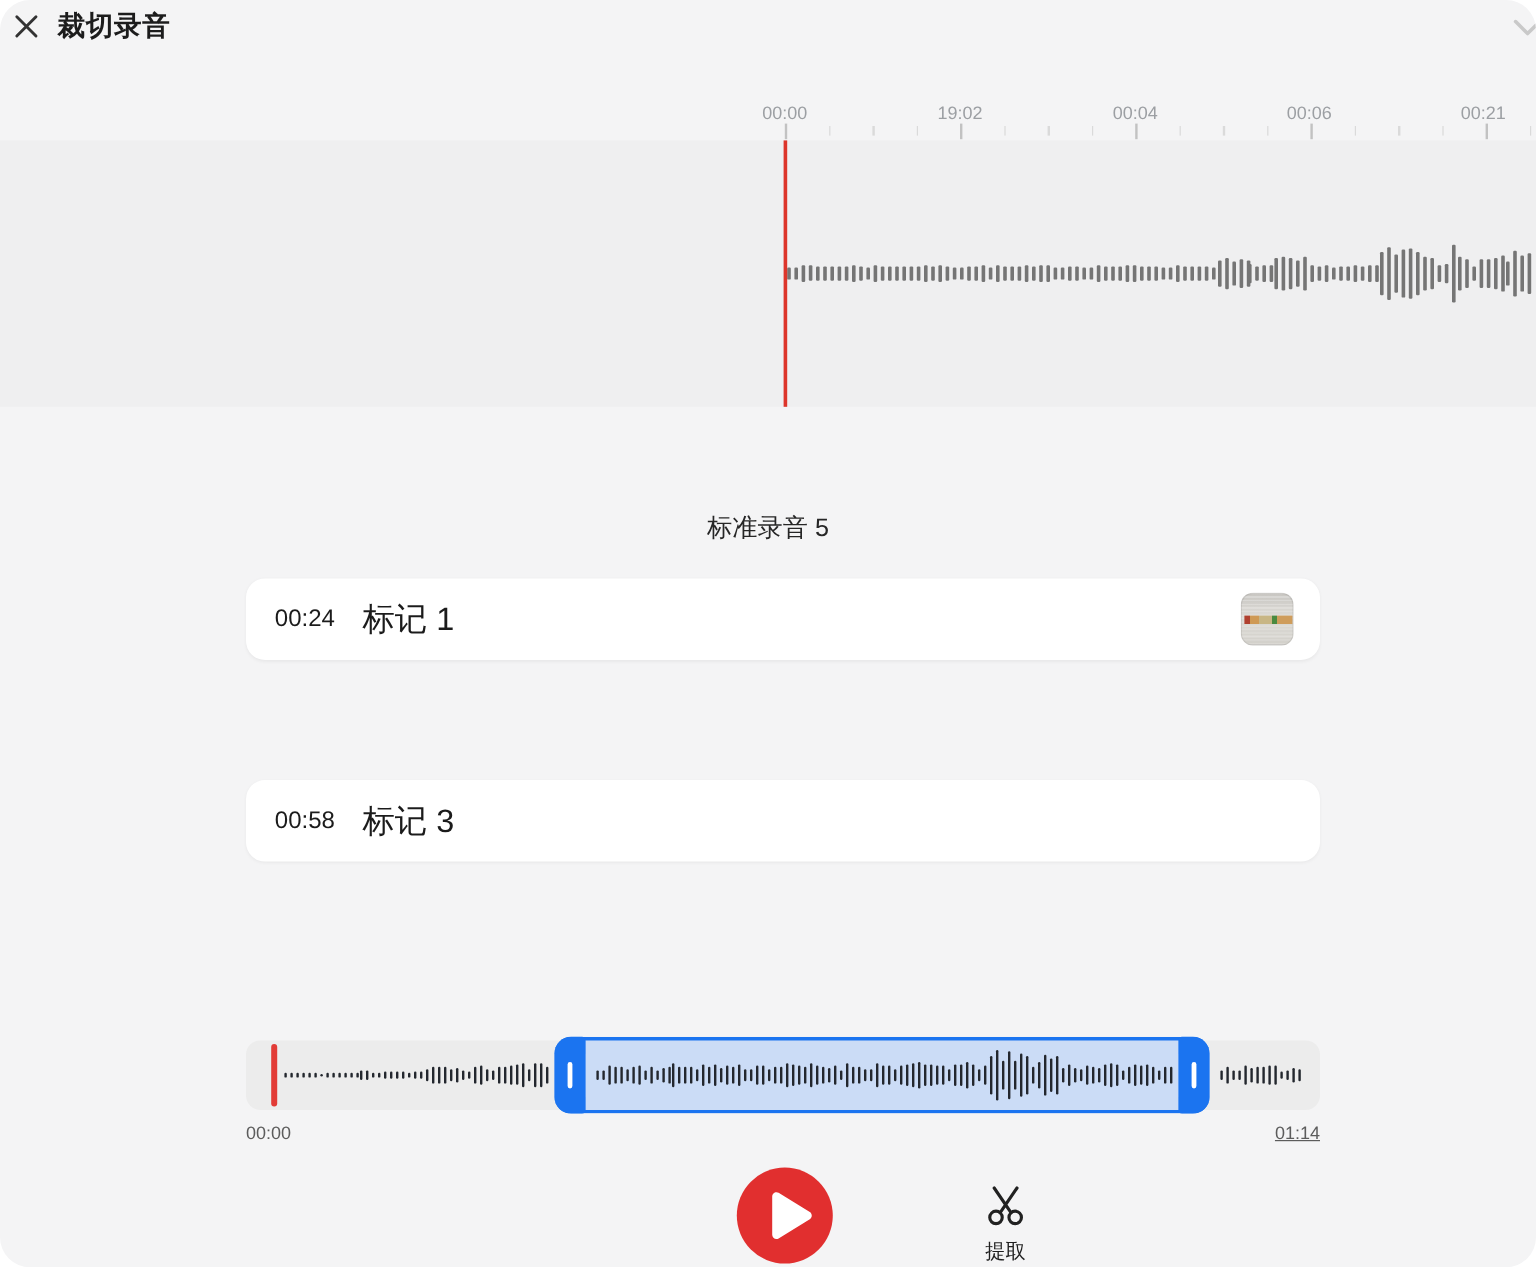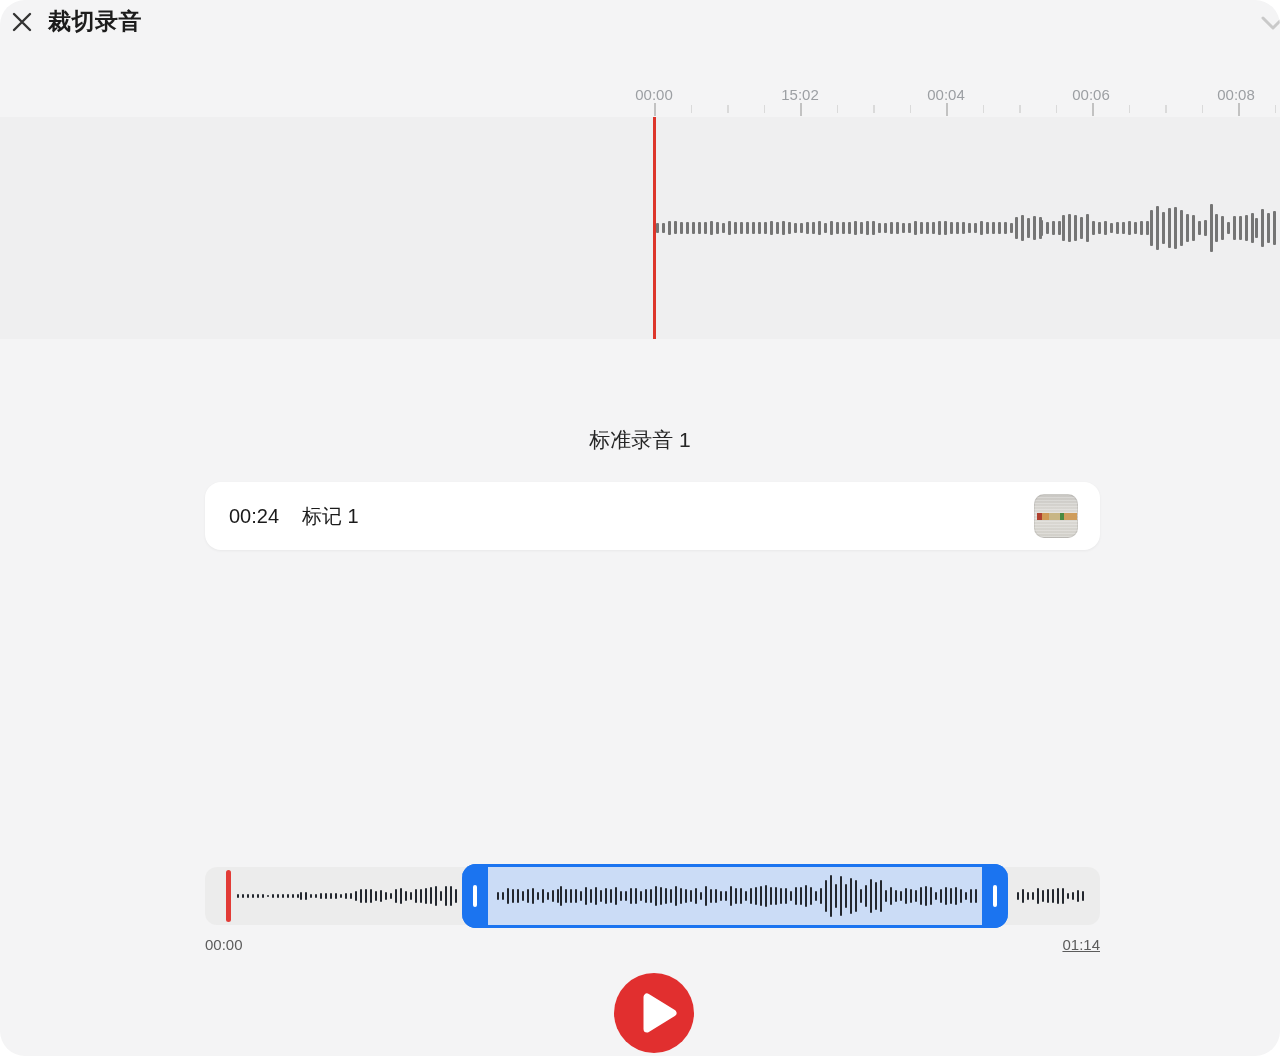--- a/index.html
+++ b/index.html
@@ -29,21 +29,21 @@
     font-size:42px;font-weight:600;color:#111;letter-spacing:1px;}
   .rec-name{position:absolute;left:0;top:426px;width:1280px;text-align:center;
     font-size:21px;color:#262626;}
 
   
   .card{position:absolute;left:205px;width:895px;height:68px;background:#ffffff;
     border-radius:16px;box-shadow:0 1px 3px rgba(0,0,0,.05);cursor:pointer;}
   .card .mtime{position:absolute;left:24px;top:0;height:68px;line-height:68px;
     font-size:20px;color:#1b1b1b;}
   .card .mlabel{position:absolute;left:97px;top:0;height:68px;line-height:68px;
-    font-size:20px;color:#1b1b1b;}
+    font-size:27px;color:#1b1b1b;}
   .thumb{position:absolute;right:22px;top:12px;width:44px;height:44px;border-radius:10px;
     border:1px solid rgba(0,0,0,.08);box-sizing:border-box;cursor:pointer;}
   .thumb-doc{background:
     linear-gradient(90deg,#b0402f 0 5px,#cf9a55 5px 12px,#c8b685 12px 23px,#4a8a40 23px 27px,#cf9d5c 27px 100%) no-repeat 2px 18px / 40px 7px,
     repeating-linear-gradient(0deg, rgba(255,255,255,.25) 0 1px, transparent 1px 3px),
     linear-gradient(180deg,#c9c7c3,#dddbd6 45%,#d2d0ca);}
   .thumb-grid{background:
     repeating-linear-gradient(90deg,#b9b9bd 0 1px,transparent 1px 5px),
     repeating-linear-gradient(0deg,#b9b9bd 0 1px,transparent 1px 5px),
     linear-gradient(180deg,#c3c3c7 0 18%,#d7d7d9 18% 100%);}
@@ -84,24 +84,24 @@
       <path d="M4 4 L20 20 M20 4 L4 20" stroke="#333" stroke-width="2.4" stroke-linecap="round" fill="none"></path>
     </svg>
   </button>
   <div class="hdr-title">裁切录音</div>
   <svg class="hdr-check" viewBox="0 0 36 30">
     <path d="M3 12 L13 22 L32 3" stroke="#c9c9c9" stroke-width="3" stroke-linecap="round" stroke-linejoin="round" fill="none"></path>
   </svg>
 
   <div>
     <span class="ruler-label" style="left:654px">00:00</span>
-    <span class="ruler-label" style="left:800px">15:02</span>
+    <span class="ruler-label" style="left:800px">19:02</span>
     <span class="ruler-label" style="left:946px">00:04</span>
     <span class="ruler-label" style="left:1091px">00:06</span>
-    <span class="ruler-label" style="left:1236px">00:08</span>
+    <span class="ruler-label" style="left:1236px">00:21</span>
     <div id="ticks">
         <div class="tick major" style="left: 654px;"></div>
         <div class="tick" style="left: 690.5px;"></div>
         <div class="tick" style="left: 727px;"></div>
         <div class="tick" style="left: 763.5px;"></div>
         <div class="tick major" style="left: 800px;"></div>
         <div class="tick" style="left: 836.5px;"></div>
         <div class="tick" style="left: 873px;"></div>
         <div class="tick" style="left: 909.5px;"></div>
         <div class="tick major" style="left: 946px;"></div>
@@ -222,26 +222,30 @@
         <div class="bar" style="left: 1245px; width: 2.5px; top: 98.1042px; height: 25.7916px; background: rgb(117, 117, 117);"></div>
         <div class="bar" style="left: 1251px; width: 2.5px; top: 96.037px; height: 29.926px; background: rgb(117, 117, 117);"></div>
         <div class="bar" style="left: 1255px; width: 2.5px; top: 100.972px; height: 20.0552px; background: rgb(117, 117, 117);"></div>
         <div class="bar" style="left: 1261px; width: 2.5px; top: 92.1539px; height: 37.6921px; background: rgb(117, 117, 117);"></div>
         <div class="bar" style="left: 1267px; width: 2.5px; top: 96.0816px; height: 29.8369px; background: rgb(117, 117, 117);"></div>
         <div class="bar" style="left: 1273px; width: 2.5px; top: 94.2313px; height: 33.5374px; background: rgb(117, 117, 117);"></div>
       </div>
   </div>
   <div class="playhead"></div>
 
-  <div class="rec-name">标准录音 1</div>
+  <div class="rec-name">标准录音 5</div>
 
   <div class="card" style="top:482px">
     <span class="mtime">00:24</span>
     <span class="mlabel">标记 1</span>
     <div class="thumb thumb-doc"></div>
+  </div>
+  <div class="card" style="top:650px">
+    <span class="mtime">00:58</span>
+    <span class="mlabel">标记 3</span>
   </div>
 
   <div class="trim-track"></div>
   <div class="trim-sel"></div>
   <div id="trimWave" style="position:absolute;left:205px;top:867px;width:895px;height:58px;z-index:2;">
       <div class="bar" style="left: 32px; width: 2px; top: 27.3113px; height: 3.37746px; background: rgb(35, 39, 46);"></div>
       <div class="bar" style="left: 37px; width: 2px; top: 27.2987px; height: 3.40256px; background: rgb(35, 39, 46);"></div>
       <div class="bar" style="left: 42px; width: 2px; top: 27.2462px; height: 3.50759px; background: rgb(35, 39, 46);"></div>
       <div class="bar" style="left: 47px; width: 2px; top: 27.2581px; height: 3.48371px; background: rgb(35, 39, 46);"></div>
       <div class="bar" style="left: 52px; width: 2px; top: 27.091px; height: 3.81809px; background: rgb(35, 39, 46);"></div>
@@ -407,14 +411,22 @@
   <div class="trim-time start">00:00</div>
   <div class="trim-time end">01:14</div>
 
 
   <button class="play-btn">
     <svg width="80" height="80" viewBox="0 0 80 80">
       <polygon points="33,24 33,56 59,40" fill="#ffffff" stroke="#ffffff" stroke-width="7" stroke-linejoin="round"></polygon>
     </svg>
   </button>
 
+  <button class="tool-btn btn-extract">
+    <svg width="38" height="36" viewBox="0 0 38 36">
+      <circle cx="11" cy="28.5" r="5.2" stroke="#212121" stroke-width="2.6" fill="none"></circle>
+      <circle cx="27" cy="28.5" r="5.2" stroke="#212121" stroke-width="2.6" fill="none"></circle>
+      <path d="M14.5 24.5 L28.5 4 M23.5 24.5 L9.5 4" stroke="#212121" stroke-width="2.6" stroke-linecap="round" fill="none"></path>
+    </svg>
+    <span class="tlabel">提取</span>
+  </button>
 
 </div>
 
 </body></html>

